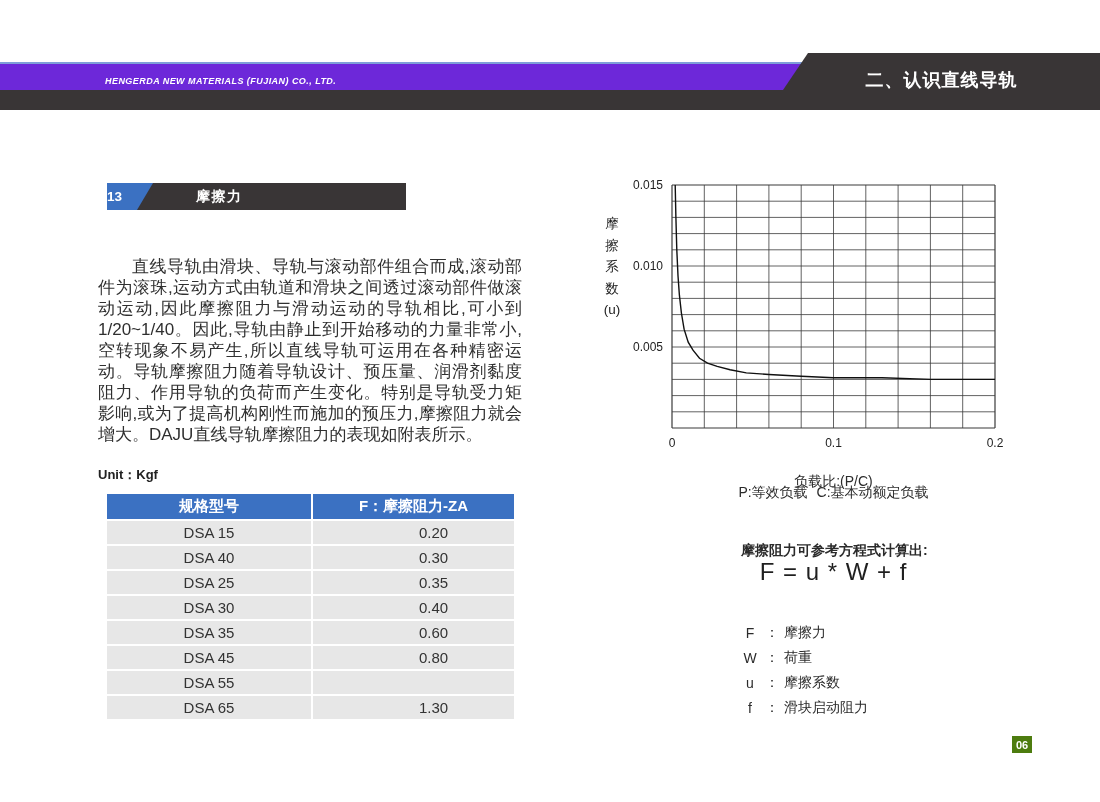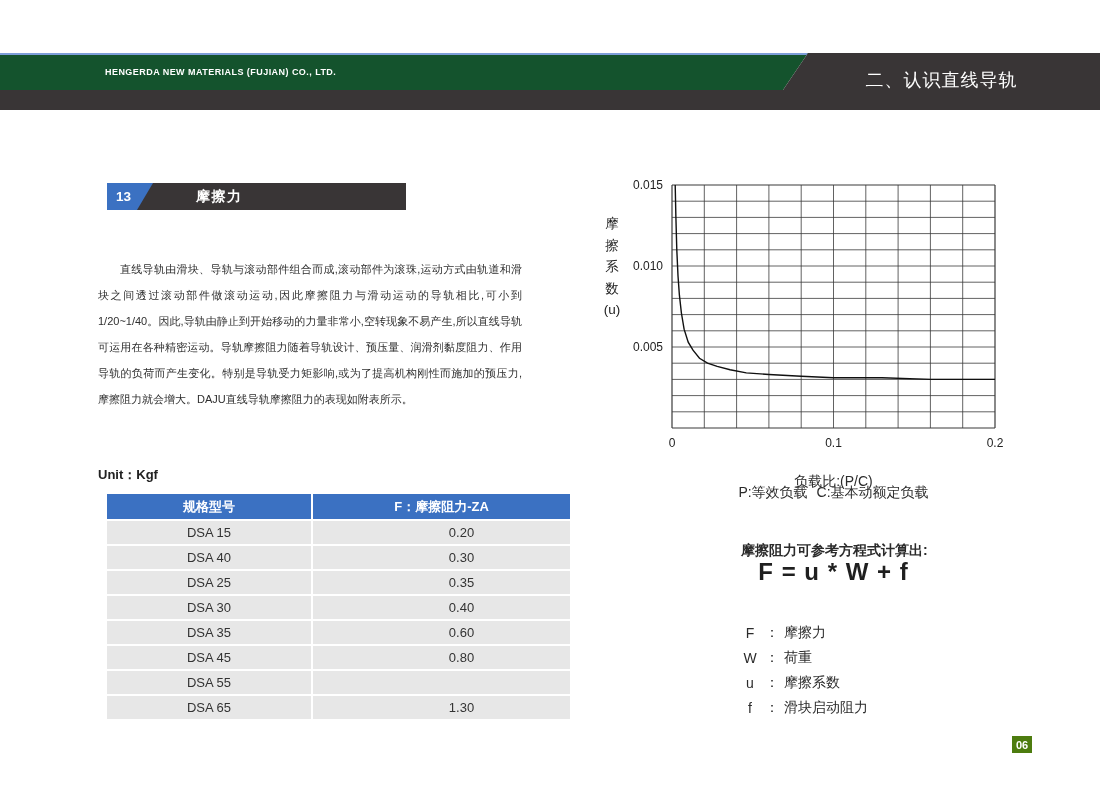--- a/index.html
+++ b/index.html
@@ -1,65 +1,65 @@
 <!DOCTYPE html>
 <html><head>
 <meta charset="utf-8">
 <style>
   * { margin:0; padding:0; box-sizing:border-box; }
   body { background:#fff; font-family:"Liberation Sans","DejaVu Sans",sans-serif; }
   .page { position:relative; width:1100px; height:802px; background:#ffffff; overflow:hidden; }
 
   
-  .hdr-blue { position:absolute; left:0; top:53px; width:808px; height:37px; background:#14532d;
-              border-top:2px solid #7E9ED9; clip-path:polygon(0 0,100% 0,calc(100% - 25px) 100%,0 100%); }
+  .hdr-blue { position:absolute; left:0; top:62px; width:808px; height:37px; background:#6d28d9;
+              border-top:2px solid #7E9ED9; clip-path:polygon(0 0,100% 0,calc(100% - 25px) 100%,0 100%);font-style:italic; }
   .hdr-company { position:absolute; left:105px; top:0; line-height:35px; color:#fff;
                  font-size:9px; font-weight:bold; letter-spacing:.45px; }
   .hdr-dark-right { position:absolute; left:783px; top:53px; width:317px; height:37px; background:#393536;
                     clip-path:polygon(25px 0,100% 0,100% 100%,0 100%); }
   .hdr-strip { position:absolute; left:0; top:90px; width:1100px; height:20px; background:#393536; }
   .hdr-title { position:absolute; left:783px; top:53px; width:317px; height:53px; display:flex;
-               align-items:center; justify-content:center; color:#fff; font-size:18px; font-weight:normal;
+               align-items:center; justify-content:center; color:#fff; font-size:18px; font-weight:bold;
                letter-spacing:1px; }
 
   
   .badge-dark { position:absolute; left:130px; top:183px; width:276px; height:27px; background:#393536;
                 color:#fff; font-size:14px; font-weight:bold; line-height:27px; padding-left:66px;
                 letter-spacing:1.5px; }
   .badge-blue { position:absolute; left:107px; top:183px; width:46px; height:27px; background:#3B71C2;
                 clip-path:polygon(0 0,100% 0,calc(100% - 16px) 100%,0 100%); color:#fff; font-weight:bold;
-                font-size:13.5px; line-height:27px; padding-left:9px; }
-
-  
-  .paragraph { position:absolute; left:98px; top:256px; width:424px; font-size:11px; line-height:26px;
+                font-size:13.5px; line-height:27px; padding-left:0; }
+
+  
+  .paragraph { position:absolute; left:98px; top:256px; width:424px; font-size:17px; line-height:21px;
                color:#2f2f2f; text-align:justify; text-indent:2em; }
 
   
   .unit { position:absolute; left:98px; top:466px; width:423px; text-align:left; font-size:13px;
           color:#222; font-weight:bold; }
-  .spec-table { position:absolute; left:107px; top:494px; width:463px; font-size:13px; color:#333;border-radius:28px; }
+  .spec-table { position:absolute; left:107px; top:494px; width:407px; font-size:15px; color:#333;border-radius:28px; }
   .t-head { display:flex; height:25px; background:#3B71C2; color:#fff; font-weight:bold; }
   .t-head .c1, .t-row .c1 { width:206px; border-right:2px solid #fff; display:flex; align-items:center;
                             justify-content:center; }
   .t-head .c2, .t-row .c2 { flex:1; display:flex; align-items:center; justify-content:center; }
   .t-row { display:flex; height:23px; margin-top:2px; background:#e7e7e7;gap:40px; }
 
   
   #chart-svg { position:absolute; left:596px; top:172px; }
   .y-axis-title { position:absolute; left:596px; top:213px; width:32px; text-align:center;
                   font-size:13.5px; color:#222; line-height:21.5px; }
   .x-caption { position:absolute; left:672px; top:473px; width:323px; text-align:center; font-size:14px;
                color:#2b2b2b; }
   .x-legend { position:absolute; left:633px; top:484px; width:401px; display:flex; justify-content:center;
               gap:9px; font-size:14px; color:#2b2b2b; }
 
   
   .formula-intro { position:absolute; left:741px; top:542px; font-size:14px; color:#2b2b2b;font-weight:bold; }
   .formula-expr { position:absolute; left:672px; top:558px; width:323px; text-align:center; font-size:24px;
-                  font-weight:bold; color:#1f1f1f; letter-spacing:1px; }
+                  font-weight:normal; color:#1f1f1f; letter-spacing:1px; }
   .terms { position:absolute; left:740px; top:620px; font-size:14px; color:#2b2b2b; }
   .term-row { display:flex; height:25px; align-items:center; }
   .term-sym { width:20px; text-align:center; }
   .term-sep { margin:0 5px; }
 
   .page-badge { position:absolute; left:1012px; top:736px; width:20px; height:17px; background:#4d7c0f;
                 color:#fff; font-size:11px; font-weight:bold; display:flex; align-items:center;
                 justify-content:center; }
 </style>
 </head>

